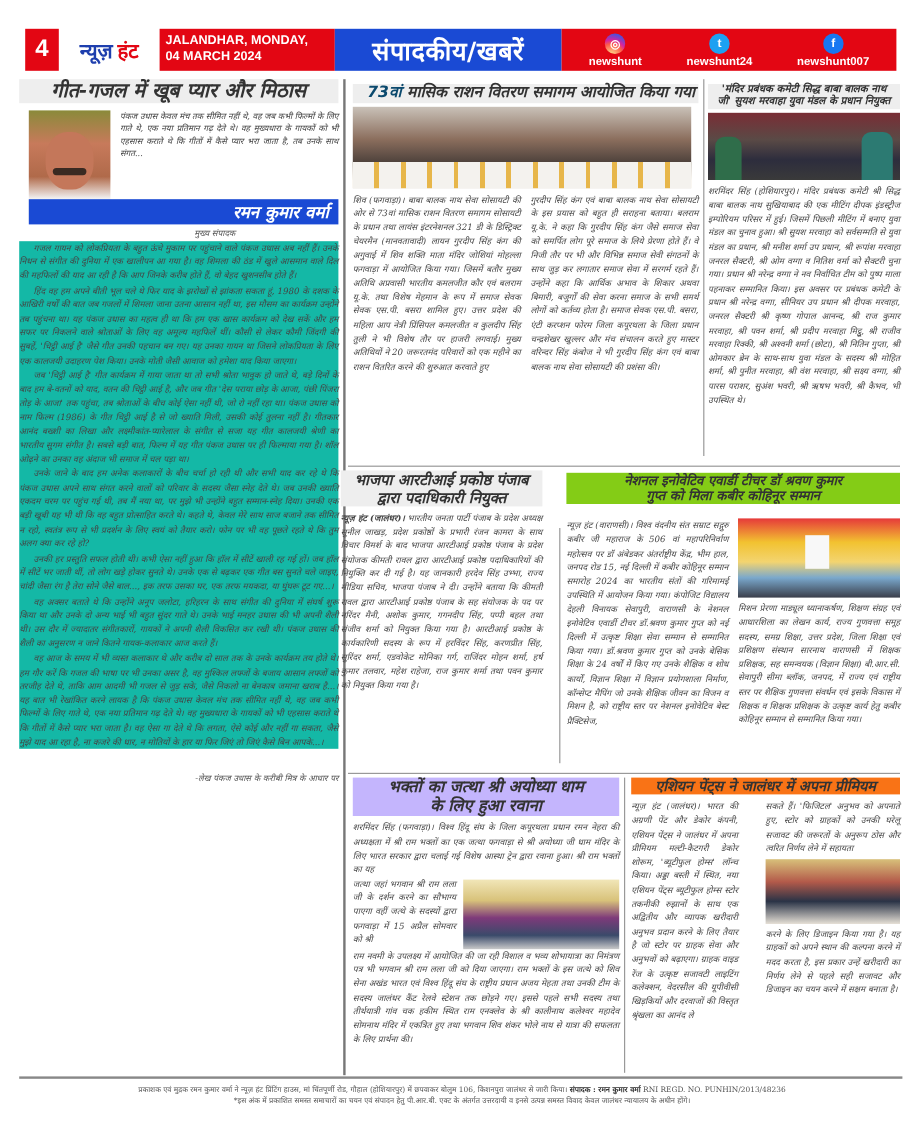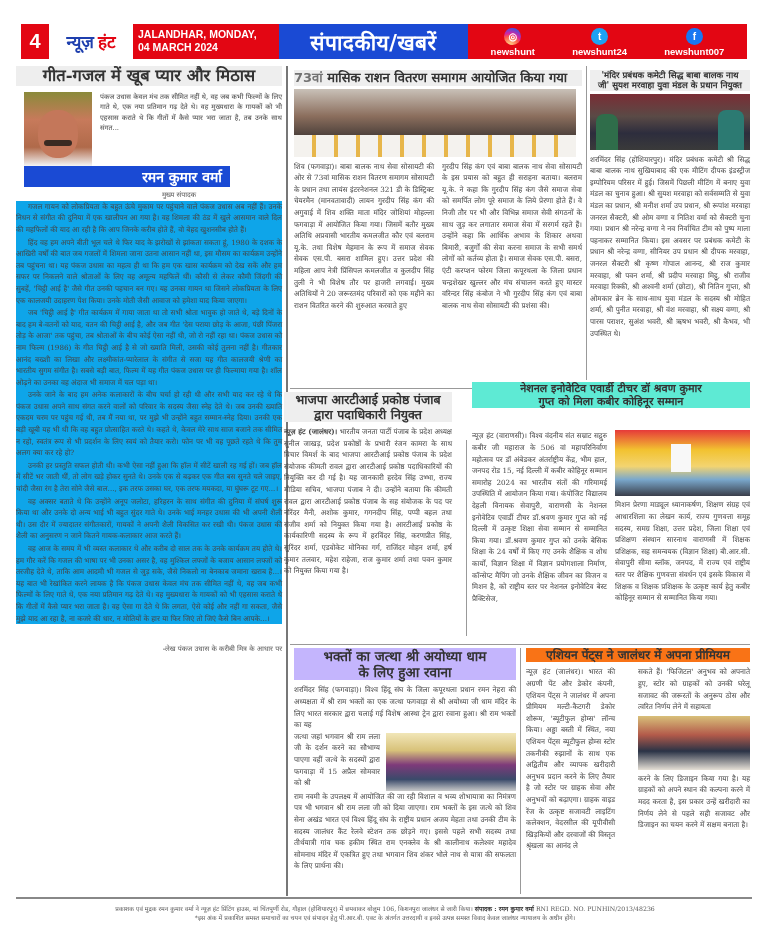--- a/index.html
+++ b/index.html
@@ -16,21 +16,21 @@
   .section { width: 189px; height: 35px; background: #1a4ad4; color: #fff; font-weight: bold; font-size: 21px; display: flex; align-items: center; justify-content: center; letter-spacing: 0.5px; }
   .social { flex: 1; height: 35px; background: #e30613; display: flex; justify-content: space-around; align-items: flex-end; padding: 0 4px 2px; }
   .soc { display: flex; flex-direction: column; align-items: center; }
   .soc-icon { width: 17px; height: 17px; border-radius: 50%; display: flex; align-items: center; justify-content: center; color: #fff; font-size: 10px; font-weight: bold; font-family: "Liberation Sans", sans-serif; margin-bottom: 1px; }
   .ig { background: radial-gradient(circle at 30% 110%, #fdf497 0%, #fd5949 45%, #d6249f 60%, #285AEB 90%); }
   .tw { background: #1da1f2; }
   .fb { background: #1877f2; }
   .soc-label { color: #fff; font-family: "Liberation Sans", sans-serif; font-size: 9.5px; font-weight: bold; }
 
   
-  .col { position: absolute; }
+  .col { position: absolute; font-style: italic; }
   .rule-v { position: absolute; width: 1px; background: #999; }
   .rule-h { position: absolute; height: 1px; background: #999; }
 
   .headline { font-weight: bold; color: #333; text-align: center; line-height: 1.2; }
   .body-text { font-family: "DejaVu Serif", serif; font-size: 7.2px; line-height: 11.6px; color: #444; text-align: justify; }
   .body-text p { text-indent: 12px; margin-bottom: 1px; }
 
   .photo { background: linear-gradient(180deg,#9fb0a0 0%, #6b5b4d 55%, #e9e4dc 85%); position: relative; overflow: hidden; }
 
   .byline-box { background: #1a4ad4; color: #fff; font-weight: bold; font-size: 14px; text-align: right; padding: 1px 8px; }
@@ -72,39 +72,39 @@
 <div class="col" style="left:16px; top:66px; width:266px;">
   <div class="headline" style="font-size:16.5px; background:#eee;">
     <div>गीत-गजल में खूब प्यार और मिठास</div>
   </div>
   <div style="position:relative; height:98px; margin-top:6px;">
     <div class="photo" style="position:absolute; left:8px; top:0; width:68px; height:92px; background:linear-gradient(180deg,#8a8a3a 0%,#c77a5b 30%,#b06a4a 60%,#f2f2f2 80%);">
       <div style="position:absolute; left:14px; top:18px; width:40px; height:48px; border-radius:45%; background:#c4775a;"></div>
       <div style="position:absolute; left:20px; top:48px; width:28px; height:6px; background:#3a2a22; border-radius:3px;"></div>
     </div>
     <div class="body-text" style="position:absolute; left:84px; top:0; width:182px; font-size:6.9px; line-height:10.5px;">पंकज उधास केवल मंच तक सीमित नहीं थे, वह जब कभी फिल्मों के लिए गाते थे, एक नया प्रतिमान गढ़ देते थे। वह मुख्यधारा के गायकों को भी एहसास कराते थे कि गीतों में कैसे प्यार भरा जाता है, तब उनके साथ संगत...</div>
-    <div class="byline-box" style="position:absolute; left:8px; top:74px; width:206px;">रमन कुमार वर्मा</div>
+    <div class="byline-box" style="position:absolute; left:8px; top:74px; width:258px;">रमन कुमार वर्मा</div>
   </div>
   <div class="caption-small" style="text-align:center; padding-left:60px;">मुख्य संपादक</div>
-  <div class="body-text" style="margin-top:2px; background:#0ea5e9;">
+  <div class="body-text" style="margin-top:2px; background:#14b8a6;">
     <p>गजल गायन को लोकप्रियता के बहुत ऊंचे मुकाम पर पहुंचाने वाले पंकज उधास अब नहीं हैं। उनके निधन से संगीत की दुनिया में एक खालीपन आ गया है। वह शिमला की ठंड में खुले आसमान वाले दिल की महफिलों की याद आ रही है कि आप जिनके करीब होते हैं, वो बेहद खुशनसीब होते हैं।</p>
     <p>हिंद वह हम अपने बीती भूल चले थे फिर याद के झरोखों से झांकता सकता हूं, 1980 के दशक के आखिरी वर्षों की बात जब गजलों में शिमला जाना उतना आसान नहीं था, इस मौसम का कार्यक्रम उन्होंने तब पहुंचना था। यह पंकज उधास का महत्व ही था कि हम एक खास कार्यक्रम को देख सकें और हम सफर पर निकलने वाले श्रोताओं के लिए वह अमूल्य महफिलें थीं। कौसी से लेकर कौमी जिंदगी की सुबहें, 'चिट्ठी आई है' जैसे गीत उनकी पहचान बन गए। यह उनका गायन था जिसने लोकप्रियता के लिए एक कालजयी उदाहरण पेश किया। उनके मोती जैसी आवाज को हमेशा याद किया जाएगा।</p>
     <p>जब 'चिट्ठी आई है' गीत कार्यक्रम में गाया जाता था तो सभी श्रोता भावुक हो जाते थे, बड़े दिनों के बाद हम बे-वतनों को याद, वतन की चिट्ठी आई है, और जब गीत 'देस पराया छोड़ के आजा, पंछी पिंजरा तोड़ के आजा' तक पहुंचा, तब श्रोताओं के बीच कोई ऐसा नहीं थी, जो रो नहीं रहा था। पंकज उधास को नाम फिल्म (1986) के गीत चिट्ठी आई है से जो ख्याति मिली, उसकी कोई तुलना नहीं है। गीतकार आनंद बख्शी का लिखा और लक्ष्मीकांत-प्यारेलाल के संगीत से सजा यह गीत कालजयी श्रेणी का भारतीय सुगम संगीत है। सबसे बड़ी बात, फिल्म में यह गीत पंकज उधास पर ही फिल्माया गया है। शॉल ओढ़ने का उनका वह अंदाज भी समाज में चल पड़ा था।</p>
     <p>उनके जाने के बाद हम अनेक कलाकारों के बीच चर्चा हो रही थी और सभी याद कर रहे थे कि पंकज उधास अपने साथ संगत करने वालों को परिवार के सदस्य जैसा स्नेह देते थे। जब उनकी ख्याति एकदम चरम पर पहुंच गई थी, तब मैं नया था, पर मुझे भी उन्होंने बहुत सम्मान-स्नेह दिया। उनकी एक बड़ी खूबी यह भी थी कि वह बहुत प्रोत्साहित करते थे। कहते थे, केवल मेरे साथ साज बजाने तक सीमित न रहो, स्वतंत्र रूप से भी प्रदर्शन के लिए स्वयं को तैयार करो। फोन पर भी वह पूछते रहते थे कि तुम अलग क्या कर रहे हो?</p>
     <p>उनकी हर प्रस्तुति सफल होती थी। कभी ऐसा नहीं हुआ कि हॉल में सीटें खाली रह गई हों। जब हॉल में सीटें भर जाती थीं, तो लोग खड़े होकर सुनते थे। उनके एक से बढ़कर एक गीत बस सुनते चले जाइए, चांदी जैसा रंग है तेरा सोने जैसे बाल..., इक तरफ उसका घर, एक तरफ मयकदा, या घुंघरू टूट गए...।</p>
     <p>वह अक्सर बताते थे कि उन्होंने अनूप जलोटा, हरिहरन के साथ संगीत की दुनिया में संघर्ष शुरू किया था और उनके दो अन्य भाई भी बहुत सुंदर गाते थे। उनके भाई मनहर उधास की भी अपनी शैली थी। उस दौर में ज्यादातर संगीतकारों, गायकों ने अपनी शैली विकसित कर रखी थी। पंकज उधास की शैली का अनुसरण न जाने कितने गायक-कलाकार आज करते हैं।</p>
     <p>वह आज के समय में भी व्यस्त कलाकार थे और करीब दो साल तक के उनके कार्यक्रम तय होते थे। हम गौर करें कि गजल की भाषा पर भी उनका असर है, वह मुश्किल लफ्जों के बजाय आसान लफ्जों को तरजीह देते थे, ताकि आम आदमी भी गजल से जुड़ सके, जैसे निकलो ना बेनकाब जमाना खराब है...। यह बात भी रेखांकित करने लायक है कि पंकज उधास केवल मंच तक सीमित नहीं थे, वह जब कभी फिल्मों के लिए गाते थे, एक नया प्रतिमान गढ़ देते थे। वह मुख्यधारा के गायकों को भी एहसास कराते थे कि गीतों में कैसे प्यार भरा जाता है। वह ऐसा गा देते थे कि लगता, ऐसे कोई और नहीं गा सकता, जैसे मुझे याद आ रहा है, ना कजरे की धार, न मोतियों के हार या फिर जिएं तो जिएं कैसे बिन आपके...।</p>
   </div>
   <div class="caption-small" style="margin-top:20px;">-लेख पंकज उधास के करीबी मित्र के आधार पर</div>
 </div>
 <div class="rule-v" style="left:286px; top:66px; height:830px; width:2px; background:#777;"></div>
 
 <div class="col" style="left:294px; top:70px; width:288px;">
   <div class="headline" style="font-size:13px; text-align:left; background:#eee;">
-    <span style="color:#737373;">73वां</span>
+    <span style="color:#0c4a6e;padding-left:12px;">73वां</span>
     <span>मासिक राशन वितरण समागम आयोजित किया गया</span>
   </div>
   <div class="photo" style="width:282px; height:68px; margin-top:3px; background:linear-gradient(180deg,#c9c1b8 0%,#8b6e5d 40%,#4a3f3a 70%,#eae6e0 90%);">
     <div style="position:absolute; left:0; right:0; bottom:0; height:22px; background:repeating-linear-gradient(90deg,#f4f2ee 0 18px,#e7b64a 18px 22px);"></div>
   </div>
   <div style="display:flex; gap:8px; margin-top:4px;align-items:flex-end;">
     <div class="body-text" style="width:140px;">शिव (फगवाड़ा)। बाबा बालक नाथ सेवा सोसायटी की ओर से 73वां मासिक राशन वितरण समागम सोसायटी के प्रधान तथा लायंस इंटरनेशनल 321 डी के डिस्ट्रिक्ट चेयरमैन (मानवतावादी) लायन गुरदीप सिंह कंग की अगुवाई में शिव शक्ति माता मंदिर जोशियां मोहल्ला फगवाड़ा में आयोजित किया गया। जिसमें बतौर मुख्य अतिथि अप्रवासी भारतीय कमलजीत कौर एवं बलराम यू.के. तथा विशेष मेहमान के रूप में समाज सेवक सेवक एस.पी. बसरा शामिल हुए। उत्तर प्रदेश की महिला आप नेत्री प्रिंसिपल कमलजीत व कुलदीप सिंह तुली ने भी विशेष तौर पर हाजरी लगवाई। मुख्य अतिथियों ने 20 जरूरतमंद परिवारों को एक महीने का राशन वितरित करने की शुरुआत करवाते हुए</div>
     <div class="body-text" style="width:140px;">गुरदीप सिंह कंग एवं बाबा बालक नाथ सेवा सोसायटी के इस प्रयास को बहुत ही सराहना बताया। बलराम यू.के. ने कहा कि गुरदीप सिंह कंग जैसे समाज सेवा को समर्पित लोग पूरे समाज के लिये प्रेरणा होते हैं। वे निजी तौर पर भी और विभिन्न समाज सेवी संगठनों के साथ जुड़ कर लगातार समाज सेवा में सरगर्म रहते हैं। उन्होंने कहा कि आर्थिक अभाव के शिकार अथवा बिमारी, बजुर्गों की सेवा करना समाज के सभी समर्थ लोगों को कर्तव्य होता है। समाज सेवक एस.पी. बसरा, एंटी करप्शन फोरम जिला कपूरथला के जिला प्रधान चन्द्रशेखर खुल्लर और मंच संचालन करते हुए मास्टर वरिन्दर सिंह कंबोज ने भी गुरदीप सिंह कंग एवं बाबा बालक नाथ सेवा सोसायटी की प्रशंसा की।</div>
   </div>
 </div>
@@ -130,25 +130,25 @@
     <div>द्वारा पदाधिकारी नियुक्त</div>
   </div>
   <div class="body-text" style="margin-top:4px;">
     <b>न्यूज़ हंट (जालंधर)।</b>
     <span>भारतीय जनता पार्टी पंजाब के प्रदेश अध्यक्ष सुनील जाखड़, प्रदेश प्रकोष्ठों के प्रभारी रंजन कामरा के साथ विचार विमर्श के बाद भाजपा आरटीआई प्रकोष्ठ पंजाब के प्रदेश संयोजक कीमती रावल द्वारा आरटीआई प्रकोष्ठ पदाधिकारियों की नियुक्ति कर दी गई है। यह जानकारी हरदेव सिंह उभ्भा, राज्य मीडिया सचिव, भाजपा पंजाब ने दी। उन्होंने बताया कि कीमती रावल द्वारा आरटीआई प्रकोष्ठ पंजाब के सह संयोजक के पद पर नरिंदर मैनी, अशोक कुमार, गगनदीप सिंह, पप्पी बहल तथा संजीव शर्मा को नियुक्त किया गया है। आरटीआई प्रकोष्ठ के कार्यकारिणी सदस्य के रूप में हरविंदर सिंह, करणप्रीत सिंह, सुरिंदर शर्मा, एडवोकेट मोनिका गर्ग, राजिंदर मोहन शर्मा, हर्ष कुमार तलवार, महेश राहेजा, राज कुमार शर्मा तथा पवन कुमार को नियुक्त किया गया है।</span>
   </div>
 </div>
 <div class="rule-v" style="left:466px; top:440px; height:196px;"></div>
 
 <div class="col" style="left:472px; top:374px; width:278px;">
-  <div class="headline" style="font-size:11px; background:#5eead4; margin-top:8px;">
+  <div class="headline" style="font-size:11px; background:#84cc16; margin-top:20px;">
     <div>नेशनल इनोवेटिव एवार्डी टीचर डॉ श्रवण कुमार</div>
     <div>गुप्त को मिला कबीर कोहिनूर सम्मान</div>
   </div>
-  <div style="display:flex; gap:8px; margin-top:22px;">
+  <div style="display:flex; gap:8px; margin-top:12px;">
     <div class="body-text" style="width:135px;">न्यूज़ हंट (वाराणसी)। विश्व वंदनीय संत सम्राट सद्गुरु कबीर जी महाराज के 506 वां महापरिनिर्वाण महोत्सव पर डॉ अंबेडकर अंतर्राष्ट्रीय केंद्र, भीम हाल, जनपद रोड 15, नई दिल्ली में कबीर कोहिनूर सम्मान समारोह 2024 का भारतीय संतों की गरिमामई उपस्थिति में आयोजन किया गया। कंपोजिट विद्यालय देहली विनायक सेवापुरी, वाराणसी के नेशनल इनोवेटिव एवार्डी टीचर डॉ.श्रवण कुमार गुप्त को नई दिल्ली में उत्कृष्ट शिक्षा सेवा सम्मान से सम्मानित किया गया। डॉ.श्रवण कुमार गुप्त को उनके बेसिक शिक्षा के 24 वर्षों में किए गए उनके शैक्षिक व शोध कार्यों, विज्ञान शिक्षा में विज्ञान प्रयोगशाला निर्माण, कॉन्सेप्ट मैपिंग जो उनके शैक्षिक जीवन का विजन व मिशन है, को राष्ट्रीय स्तर पर नेशनल इनोवेटिव बेस्ट प्रैक्टिसेज,</div>
     <div style="width:135px;">
       <div class="photo" style="width:135px; height:66px; background:linear-gradient(180deg,#e63a3a 0%,#f2c230 30%,#f3d470 55%,#7aa8cc 75%,#3a3e4a 100%);">
         <div style="position:absolute; left:56px; top:14px; width:20px; height:28px; background:#f8f8f8;"></div>
       </div>
       <div class="body-text" style="margin-top:3px;">मिशन प्रेरणा माड्यूल ध्यानाकर्षण, शिक्षण संग्रह एवं आधारशिला का लेखन कार्य, राज्य गुणवत्ता समूह सदस्य, समग्र शिक्षा, उत्तर प्रदेश, जिला शिक्षा एवं प्रशिक्षण संस्थान सारनाथ वाराणसी में शिक्षक प्रशिक्षक, सह समन्वयक (विज्ञान शिक्षा) बी.आर.सी. सेवापुरी सीमा ब्लॉक, जनपद, में राज्य एवं राष्ट्रीय स्तर पर शैक्षिक गुणवत्ता संवर्धन एवं इसके विकास में शिक्षक व शिक्षक प्रशिक्षक के उत्कृष्ट कार्य हेतु कबीर कोहिनूर सम्मान से सम्मानित किया गया।</div>
     </div>
   </div>
 </div>
 

